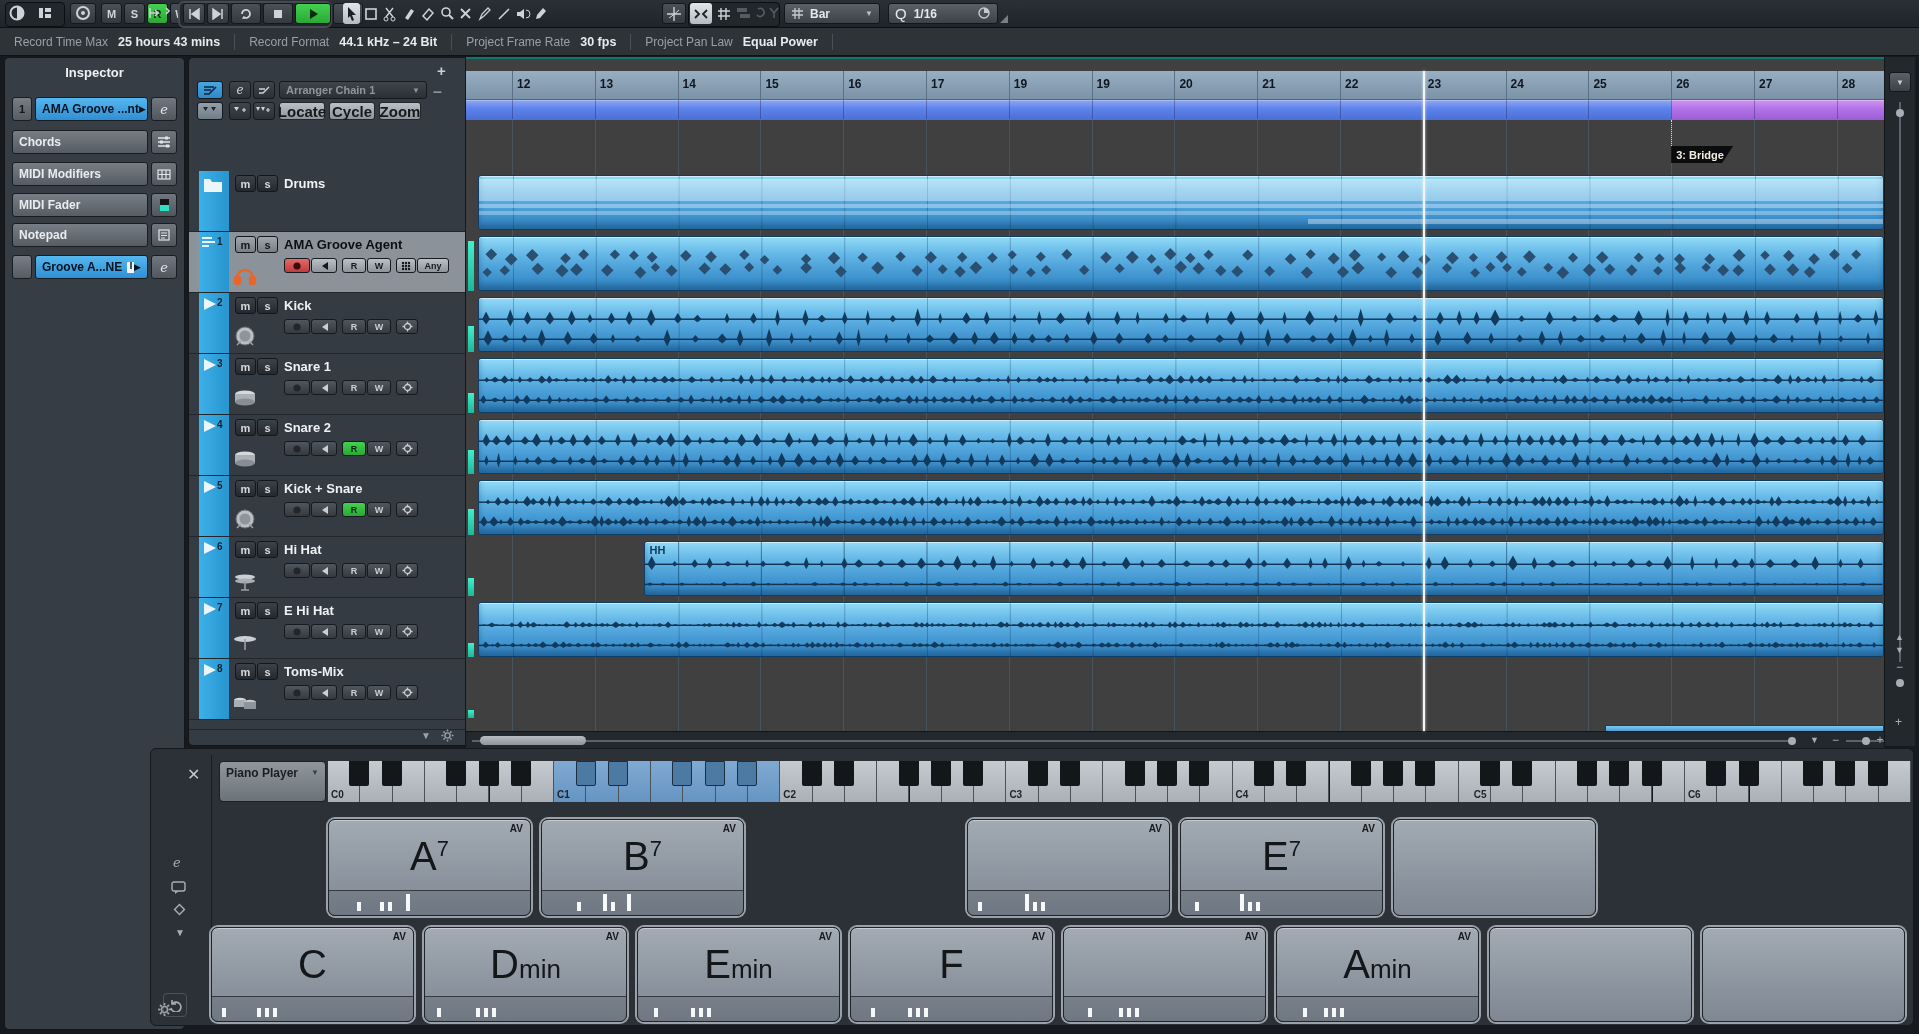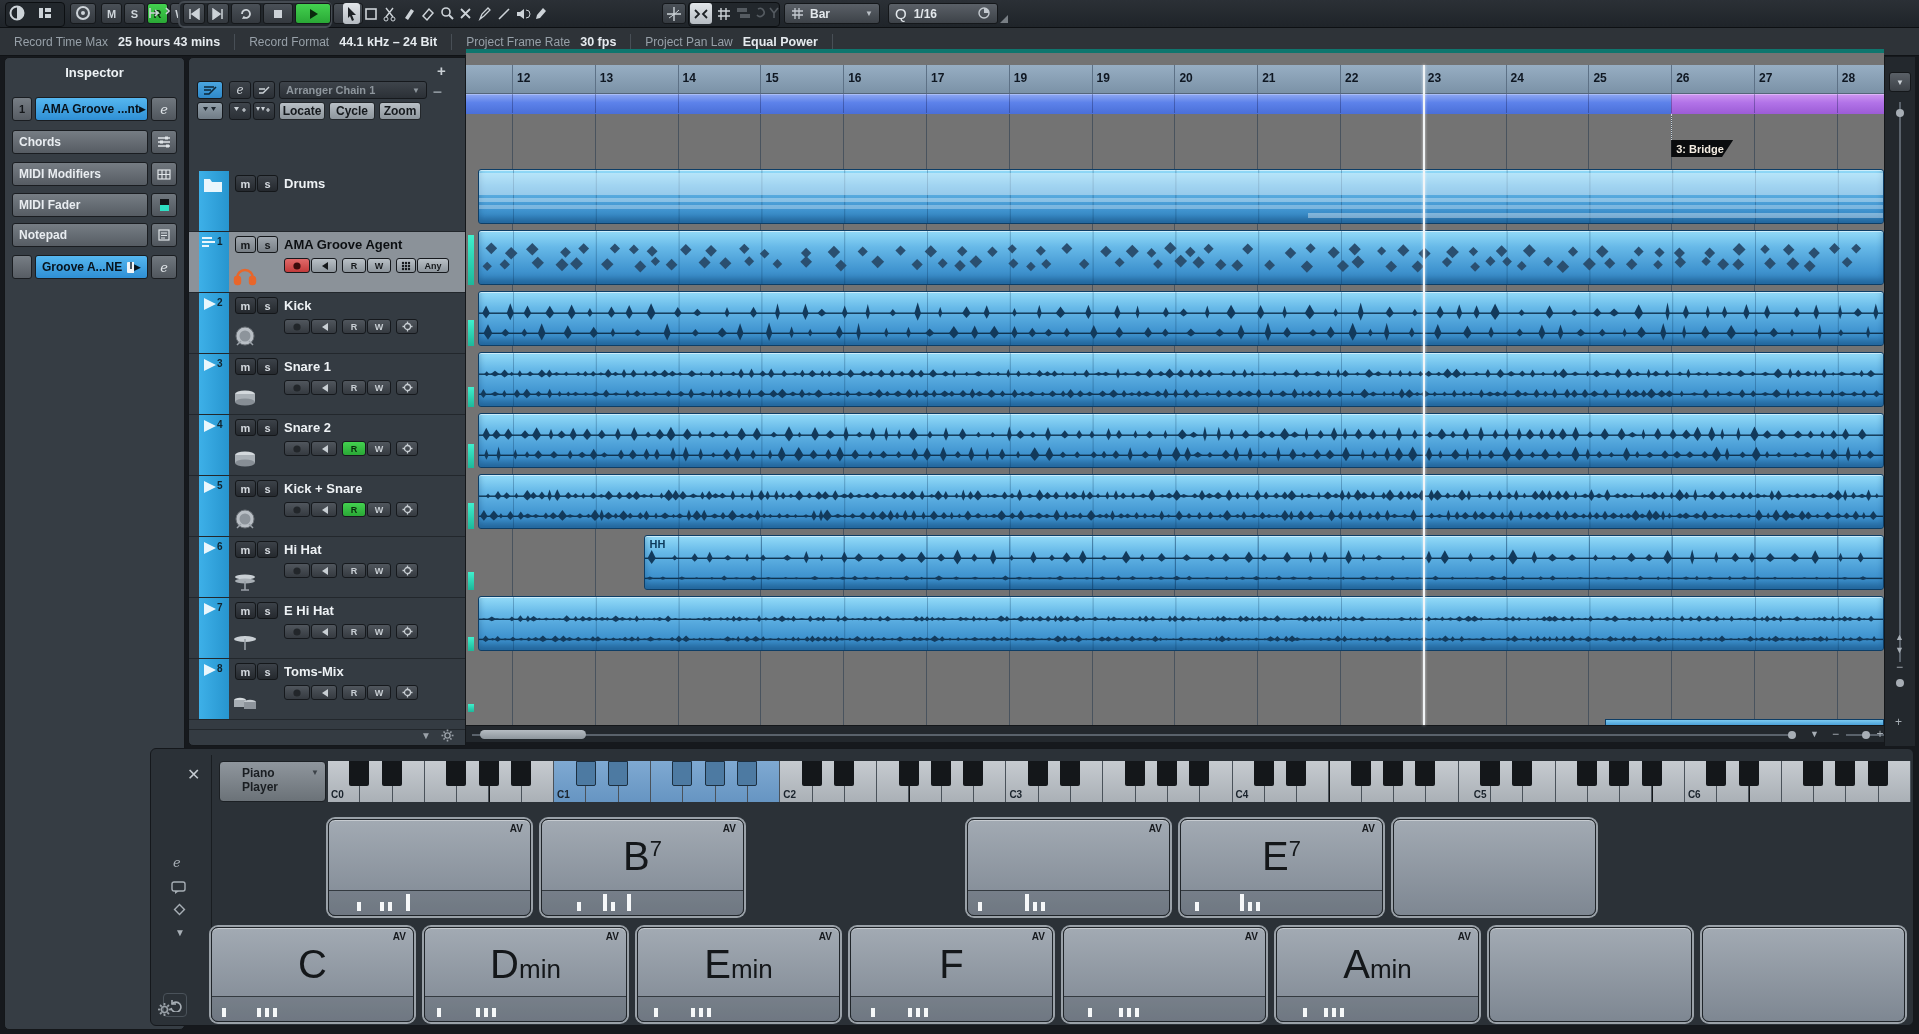--- a/index.html
+++ b/index.html
@@ -29,40 +29,40 @@
   .insp-idx{width:20px;height:24px;border-radius:3px;background:linear-gradient(#777e85,#565c63);border:1px solid #1a1d21;
             color:#14171a;font-size:11px;font-weight:bold;display:flex;align-items:center;justify-content:center;box-sizing:border-box;}
   .insp-lab{flex:1;height:24px;border-radius:3px;background:linear-gradient(#767d84,#565c63);border:1px solid #1a1d21;
             color:#e9edf1;font-size:12px;font-weight:bold;display:flex;align-items:center;padding:0 6px;box-sizing:border-box;white-space:nowrap;overflow:hidden;}
   .insp-lab.sel{background:linear-gradient(#55b7f0,#2f8fd4);color:#07121b;}
   .insp-ico{width:26px;height:24px;border-radius:3px;background:linear-gradient(#70777e,#50565d);border:1px solid #1a1d21;
             color:#dfe4e8;display:flex;align-items:center;justify-content:center;box-sizing:border-box;font-size:12px;}
   
   #tracklist{left:188px;top:57px;width:278px;height:689px;background:#343b42;border:1px solid #14171a;border-radius:5px 0 0 5px;box-sizing:border-box;overflow:hidden;}
   .hbtn{position:absolute;height:18px;border-radius:3px;background:linear-gradient(#b9c0c6,#8d959c);border:1px solid #23272b;
-        color:#15191d;font-size:12px;font-weight:bold;display:flex;align-items:center;justify-content:center;padding:0 6px;box-sizing:border-box;}
+        color:#15191d;font-size:15px;font-weight:bold;display:flex;align-items:center;justify-content:center;padding:0 6px;box-sizing:border-box;}
   .sqico{position:absolute;height:18px;width:24px;border-radius:3px;background:linear-gradient(#3e444b,#2b3036);border:1px solid #16191d;
          color:#cdd3d8;font-size:10px;display:flex;align-items:center;justify-content:center;box-sizing:border-box;}
   .trk{position:absolute;left:0;width:276px;border-bottom:1px solid #22272c;box-sizing:border-box;background:#343b42;}
   .trk.sel{background:#8b9299;}
   .trk .strip{position:absolute;left:10px;top:0;bottom:0;width:30px;background:linear-gradient(90deg,#3db0e8,#2795cf);}
   .trk .tnum{position:absolute;left:28px;top:4px;font-size:10px;color:#10242f;font-weight:bold;}
   .msb{position:absolute;width:21px;height:17px;border-radius:3px;background:linear-gradient(#3c4249,#25292e);border:1px solid #14171a;
        color:#d6dbe0;font-size:11px;font-weight:bold;display:flex;align-items:center;justify-content:center;box-sizing:border-box;}
   .trk.sel .msb{background:linear-gradient(#9fa6ad,#787f86);color:#14171a;}
   .tname{position:absolute;font-size:13px;font-weight:bold;color:#eef2f5;white-space:nowrap;}
   .trk.sel .tname{color:#0c0f12;}
   .cbtn{position:absolute;height:15px;border-radius:3px;background:linear-gradient(#50565d,#353a40);border:1px solid #16191d;
         color:#c9cfd4;font-size:9px;font-weight:bold;display:flex;align-items:center;justify-content:center;box-sizing:border-box;}
   .cbtn.rec{background:linear-gradient(#e06a6a,#c23b3b);color:#2a0808;}
   .cbtn.grn{background:linear-gradient(#43d14f,#2aa836);color:#0a2a0d;}
   .trk.sel .cbtn{background:linear-gradient(#b9c0c6,#8d959c);color:#15181b;}
   .trk.sel .cbtn.rec{background:linear-gradient(#e06a6a,#c23b3b);}
   
-  #arrange{left:466px;top:49px;width:1418px;height:689px;background:#737373;border-top:4px solid #0f766e;overflow:hidden;}
+  #arrange{left:466px;top:57px;width:1418px;height:689px;background:#404040;border-top:2px solid #0f766e;overflow:hidden;}
   .barline{position:absolute;top:0;width:1px;background:#5d7186;}
   .barnum{position:absolute;top:6px;font-size:12px;font-weight:bold;color:#0f1722;}
   .mlane-line{position:absolute;width:1px;background:#49535e;}
   .evt{position:absolute;border:1px solid #0e3e66;border-radius:3px;box-sizing:border-box;
        background:linear-gradient(180deg,#93dbf8 0%,#67b9e8 30%,#4296d1 72%,#3182bf 100%);
        box-shadow:inset 0 1px 0 rgba(255,255,255,.55), inset 0 -5px 6px rgba(10,50,90,.35);overflow:hidden;}
   .hhlab{position:absolute;left:4px;top:2px;font-size:11px;font-weight:bold;color:#0d3least;color:#0d3a5c;}
   .meterbar{position:absolute;left:2px;width:6px;background:linear-gradient(#3ff0cd,#1db79a);}
   
   #vscroll{left:1884px;top:57px;width:30px;height:689px;background:#23282d;border-left:1px solid #14171a;}
@@ -2676,21 +2676,21 @@
         </svg>
       </div>
       <div class="railico" style="top: 178px; font-size: 10px; left: 24px;">▼</div>
       <div style="position: absolute; left: 12px; top: 244px; width: 22px; height: 22px; border-radius: 4px; border: 1px solid rgb(74, 82, 90); display: flex; align-items: center; justify-content: center;">
         <svg width="13" height="13">
           <path d="M3 5 a5 5 0 1 1 -1 4" stroke="#a7aeb5" fill="none" stroke-width="1.6"></path>
           <path d="M3 1 v4 h4" fill="none" stroke="#a7aeb5" stroke-width="1.6"></path>
         </svg>
       </div>
       <div id="player">
-        <div style="padding:4px 22px">Piano Player</div>
+        <div style="padding:4px 6px">Piano Player</div>
         <span style="position:absolute;right:6px;top:6px;font-size:8px;color:#3c4248">▼</span>
       </div>
       <div style="position: absolute; left: 177px; top: 12px; width: 1583px; height: 41px; background: rgb(20, 23, 26);">
         <div class="wkey" style="left: 0px; width: 32.3px;"></div>
         <div class="wkey" style="left: 32.3px; width: 32.3px;"></div>
         <div class="wkey" style="left: 64.6px; width: 32.3px;"></div>
         <div class="wkey" style="left: 96.9px; width: 32.3px;"></div>
         <div class="wkey" style="left: 129.2px; width: 32.3px;"></div>
         <div class="wkey" style="left: 161.5px; width: 32.3px;"></div>
         <div class="wkey" style="left: 193.8px; width: 32.3px;"></div>
@@ -2774,20 +2774,21 @@
         <div class="bkey" style="left: 1281.3px; width: 20px;"></div>
         <div class="bkey" style="left: 1313.6px; width: 20px;"></div>
         <div class="bkey" style="left: 1378.2px; width: 20px;"></div>
         <div class="bkey" style="left: 1410.5px; width: 20px;"></div>
         <div class="bkey" style="left: 1475.1px; width: 20px;"></div>
         <div class="bkey" style="left: 1507.4px; width: 20px;"></div>
         <div class="bkey" style="left: 1539.7px; width: 20px;"></div>
       </div>
       <div class="pad" style="left: 177px; top: 70px; height: 97px;">
         <div class="av">AV</div>
+        <div class="lab"><span class="root">A</span><span class="sup">7</span></div>
         <div class="strip"></div>
         <div class="tick" style="left: 28px; height: 9px;"></div>
         <div class="tick" style="left: 51px; height: 9px;"></div>
         <div class="tick" style="left: 59px; height: 9px;"></div>
         <div class="tick" style="left: 77px; height: 17px;"></div>
       </div>
       <div class="pad" style="left: 390px; top: 70px; height: 97px;">
         <div class="av">AV</div>
         <div class="lab"><span class="root">B</span><span class="sup">7</span></div>
         <div class="strip"></div>

